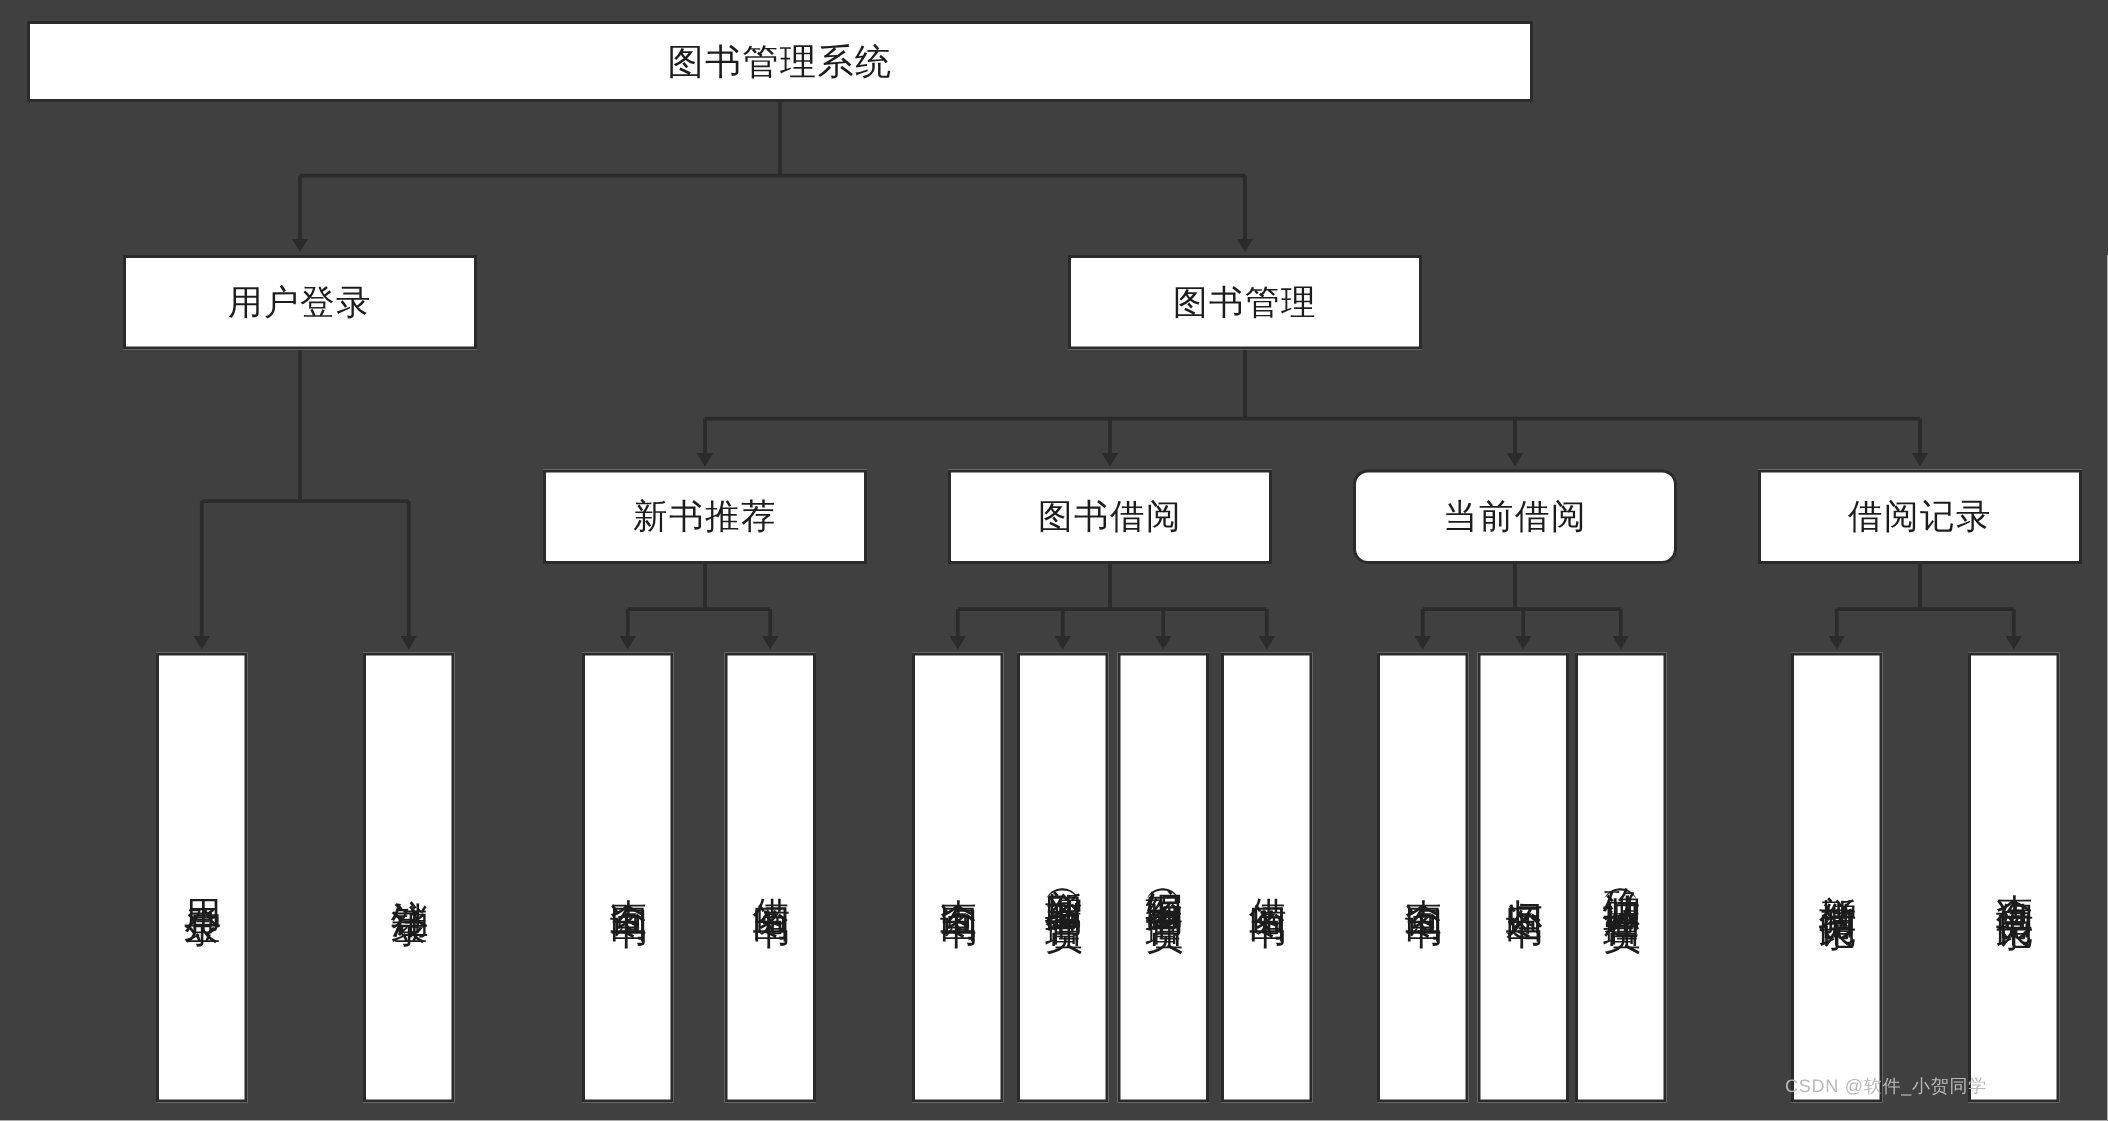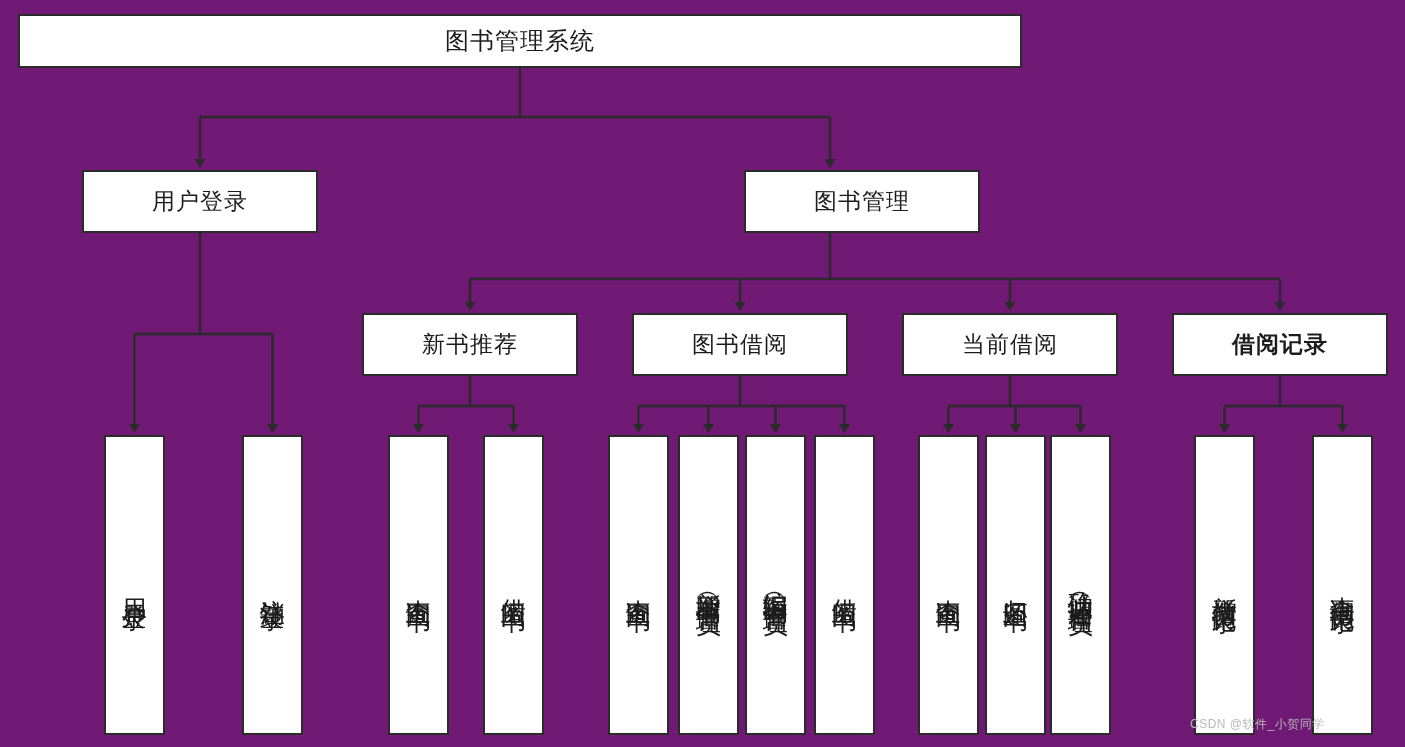--- a/index.html
+++ b/index.html
@@ -7,21 +7,21 @@
     padding: 0;
     background: #ffffff;
   }
   body {
     font-family: "Liberation Sans", "DejaVu Sans", sans-serif;
   }
   #canvas {
     position: relative;
     width: 1405px;
     height: 747px;
-    background: #701a75;
+    background: #404040;
     overflow: hidden;
   }
   svg.connectors {
     position: absolute;
     left: 0;
     top: 0;
     width: 1405px;
     height: 747px;
     pointer-events: none;
   }
@@ -112,33 +112,33 @@
       </g>
   </svg>
 
   <div id="nodes-layer">
       <div class="node node-h node-root" style="left: 18px; top: 14px; width: 1004px; height: 54px;">
         <span>图书管理系统</span>
       </div>
       <div class="node node-h" style="left: 82px; top: 170px; width: 236px; height: 63px;">
         <span>用户登录</span>
       </div>
-      <div class="node node-h" style="left: 712px; top: 170px; width: 236px; height: 63px; margin-left: 32px;">
+      <div class="node node-h" style="left: 712px; top: 170px; width: 236px; height: 63px;">
         <span>图书管理</span>
       </div>
       <div class="node node-h" style="left: 362px; top: 313px; width: 216px; height: 63px; text-align: right;">
         <span>新书推荐</span>
       </div>
       <div class="node node-h" style="left: 632px; top: 313px; width: 216px; height: 63px; font-family: Liberation Serif, serif;">
         <span>图书借阅</span>
       </div>
-      <div class="node node-h" style="left: 902px; top: 313px; width: 216px; height: 63px;">
+      <div class="node node-h" style="left: 902px; top: 313px; width: 216px; height: 63px; border-radius: 10px;">
         <span>当前借阅</span>
       </div>
-      <div class="node node-h" style="left: 1172px; top: 313px; width: 216px; height: 63px; font-weight: bold;">
+      <div class="node node-h" style="left: 1172px; top: 313px; width: 216px; height: 63px;">
         <span>借阅记录</span>
       </div>
       <div class="node node-v" style="left: 104px; top: 435px; width: 61px; height: 300px;">
         <span class="vlabel">用户登录</span>
       </div>
       <div class="node node-v" style="left: 242px; top: 435px; width: 61px; height: 300px;">
         <span class="vlabel">注销登录</span>
       </div>
       <div class="node node-v" style="left: 388px; top: 435px; width: 61px; height: 300px;">
         <span class="vlabel">查询图书</span>

